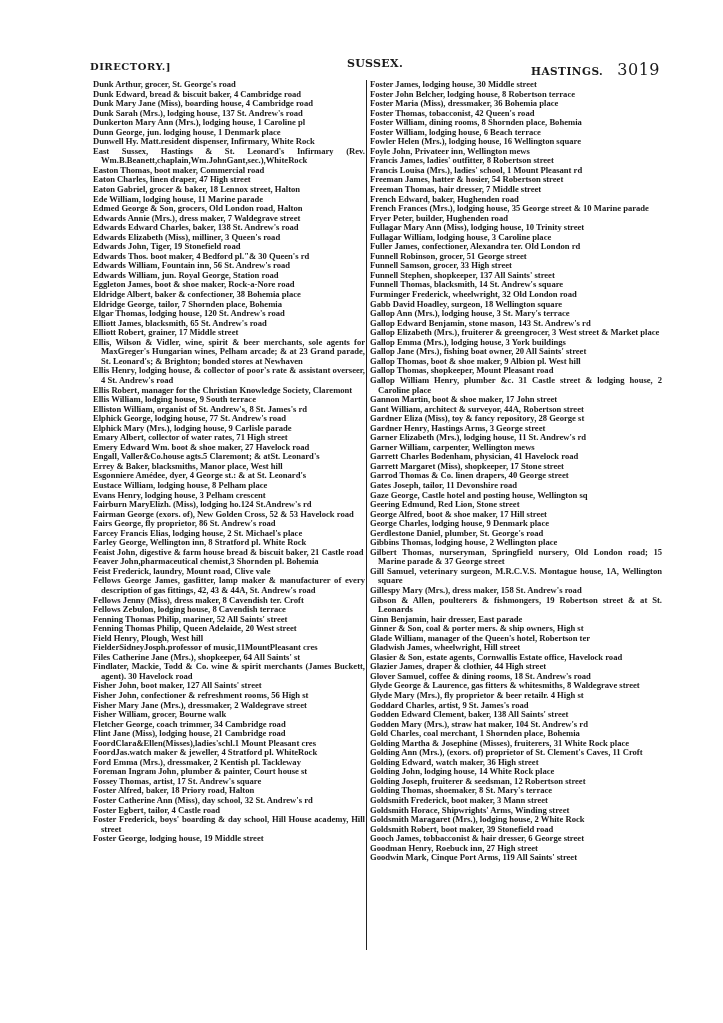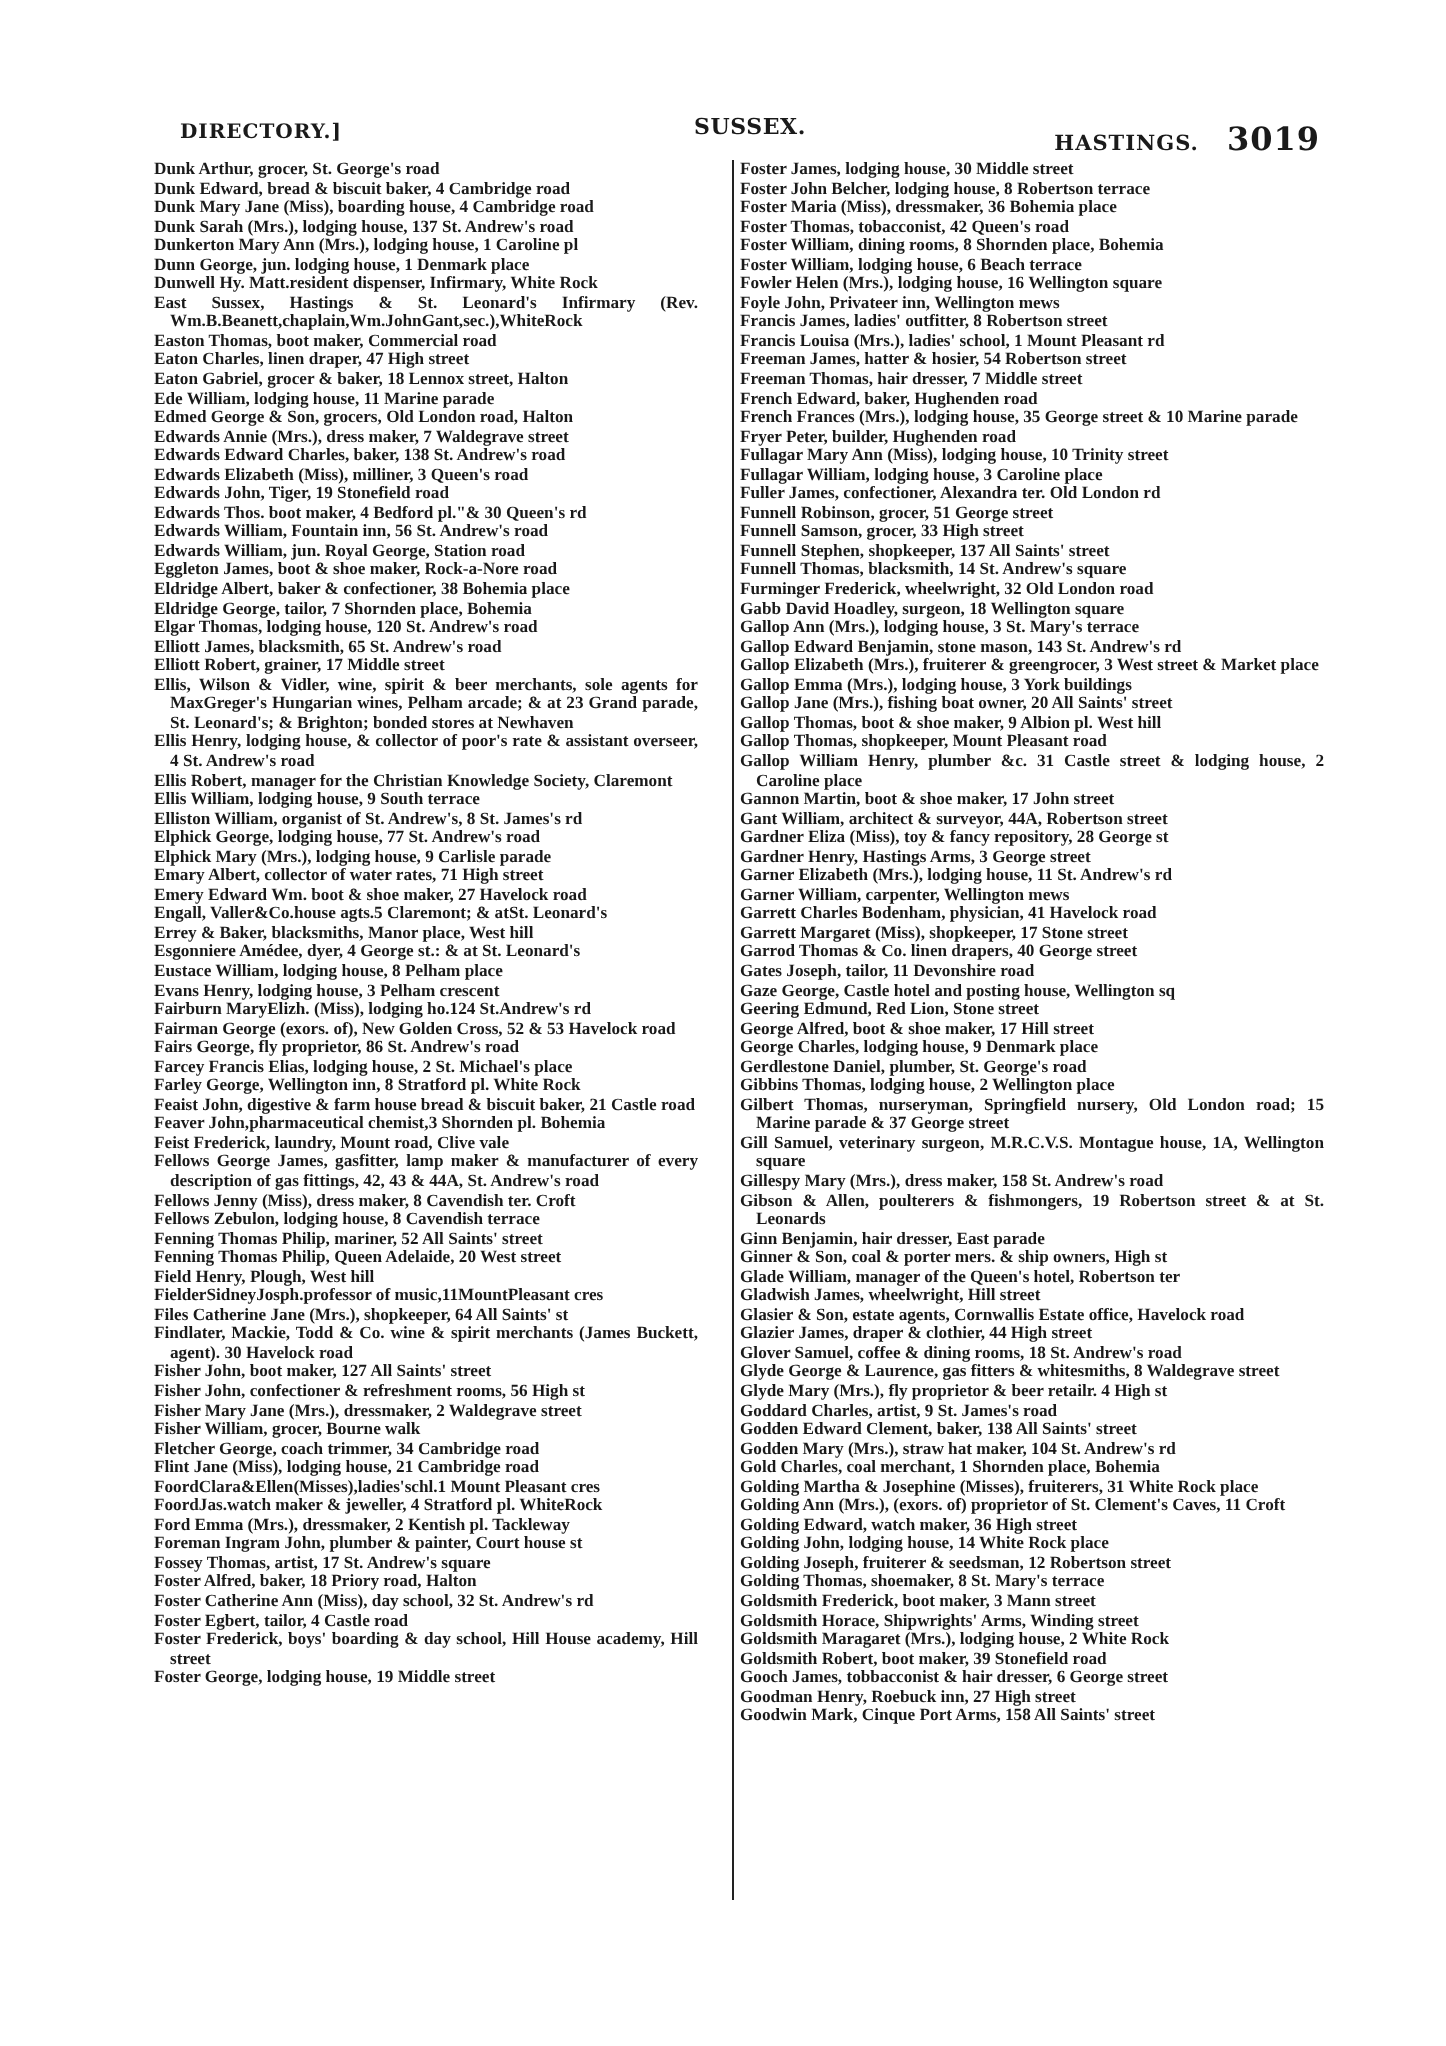--- a/index.html
+++ b/index.html
@@ -1,23 +1,23 @@
 <!DOCTYPE html>
 <html><head>
 <meta charset="utf-8">
 <style>
   html, body { margin: 0; padding: 0; background: #ffffff; }
   body { width: 723px; height: 1023px; position: relative; overflow: hidden; font-family: "DejaVu Serif", "Liberation Serif", serif; color: #1a1a1a; }
   .header { position: absolute; top: 57px; left: 90px; width: 570px; height: 22px; }
   .hdr-left { position: absolute; left: 0; top: 4px; font-size: 10px; font-weight: bold; letter-spacing: 0.5px; font-variant: small-caps; }
   .hdr-center { position: absolute; left: 0; right: 0; top: 0; text-align: center; font-size: 11px; font-weight: bold; letter-spacing: 0.3px; }
   .hdr-right { position: absolute; right: 0; top: 3px; font-size: 10.5px; font-weight: bold; font-variant: small-caps; letter-spacing: 0.5px; }
-  .hdr-right .pg { font-size: 16px; font-weight: bold; margin-left: 14px; }
+  .hdr-right .pg { font-size: 16px; font-weight: normal; margin-left: 14px; }
   .col { position: absolute; top: 80px; font-size: 8.6px; line-height: 9.55px; font-family: "Liberation Serif", "DejaVu Serif", serif; font-weight: bold; }
-  .col-left { left: 77px; width: 272px; }
+  .col-left { left: 93px; width: 272px; }
   .col-right { left: 370px; width: 292px; }
   .divider { position: absolute; left: 366px; top: 80px; width: 1px; height: 870px; background: #222; }
   .entry { text-indent: -8px; padding-left: 8px; text-align: justify; text-align-last: left; white-space: normal; }
 </style>
 </head>
 <body>
 
 <div class="header">
   <span class="hdr-left">DIRECTORY.]</span>
   <div class="hdr-center">SUSSEX.</div>
@@ -171,14 +171,14 @@
     <div class="entry">Golding Edward, watch maker, 36 High street</div>
     <div class="entry">Golding John, lodging house, 14 White Rock place</div>
     <div class="entry">Golding Joseph, fruiterer &amp; seedsman, 12 Robertson street</div>
     <div class="entry">Golding Thomas, shoemaker, 8 St. Mary's terrace</div>
     <div class="entry">Goldsmith Frederick, boot maker, 3 Mann street</div>
     <div class="entry">Goldsmith Horace, Shipwrights' Arms, Winding street</div>
     <div class="entry">Goldsmith Maragaret (Mrs.), lodging house, 2 White Rock</div>
     <div class="entry">Goldsmith Robert, boot maker, 39 Stonefield road</div>
     <div class="entry">Gooch James, tobbacconist &amp; hair dresser, 6 George street</div>
     <div class="entry">Goodman Henry, Roebuck inn, 27 High street</div>
-    <div class="entry">Goodwin Mark, Cinque Port Arms, 158 All Saints' street</div>
+    <div class="entry">Goodwin Mark, Cinque Port Arms, 119 All Saints' street</div>
   </div>
 
 </body></html>

